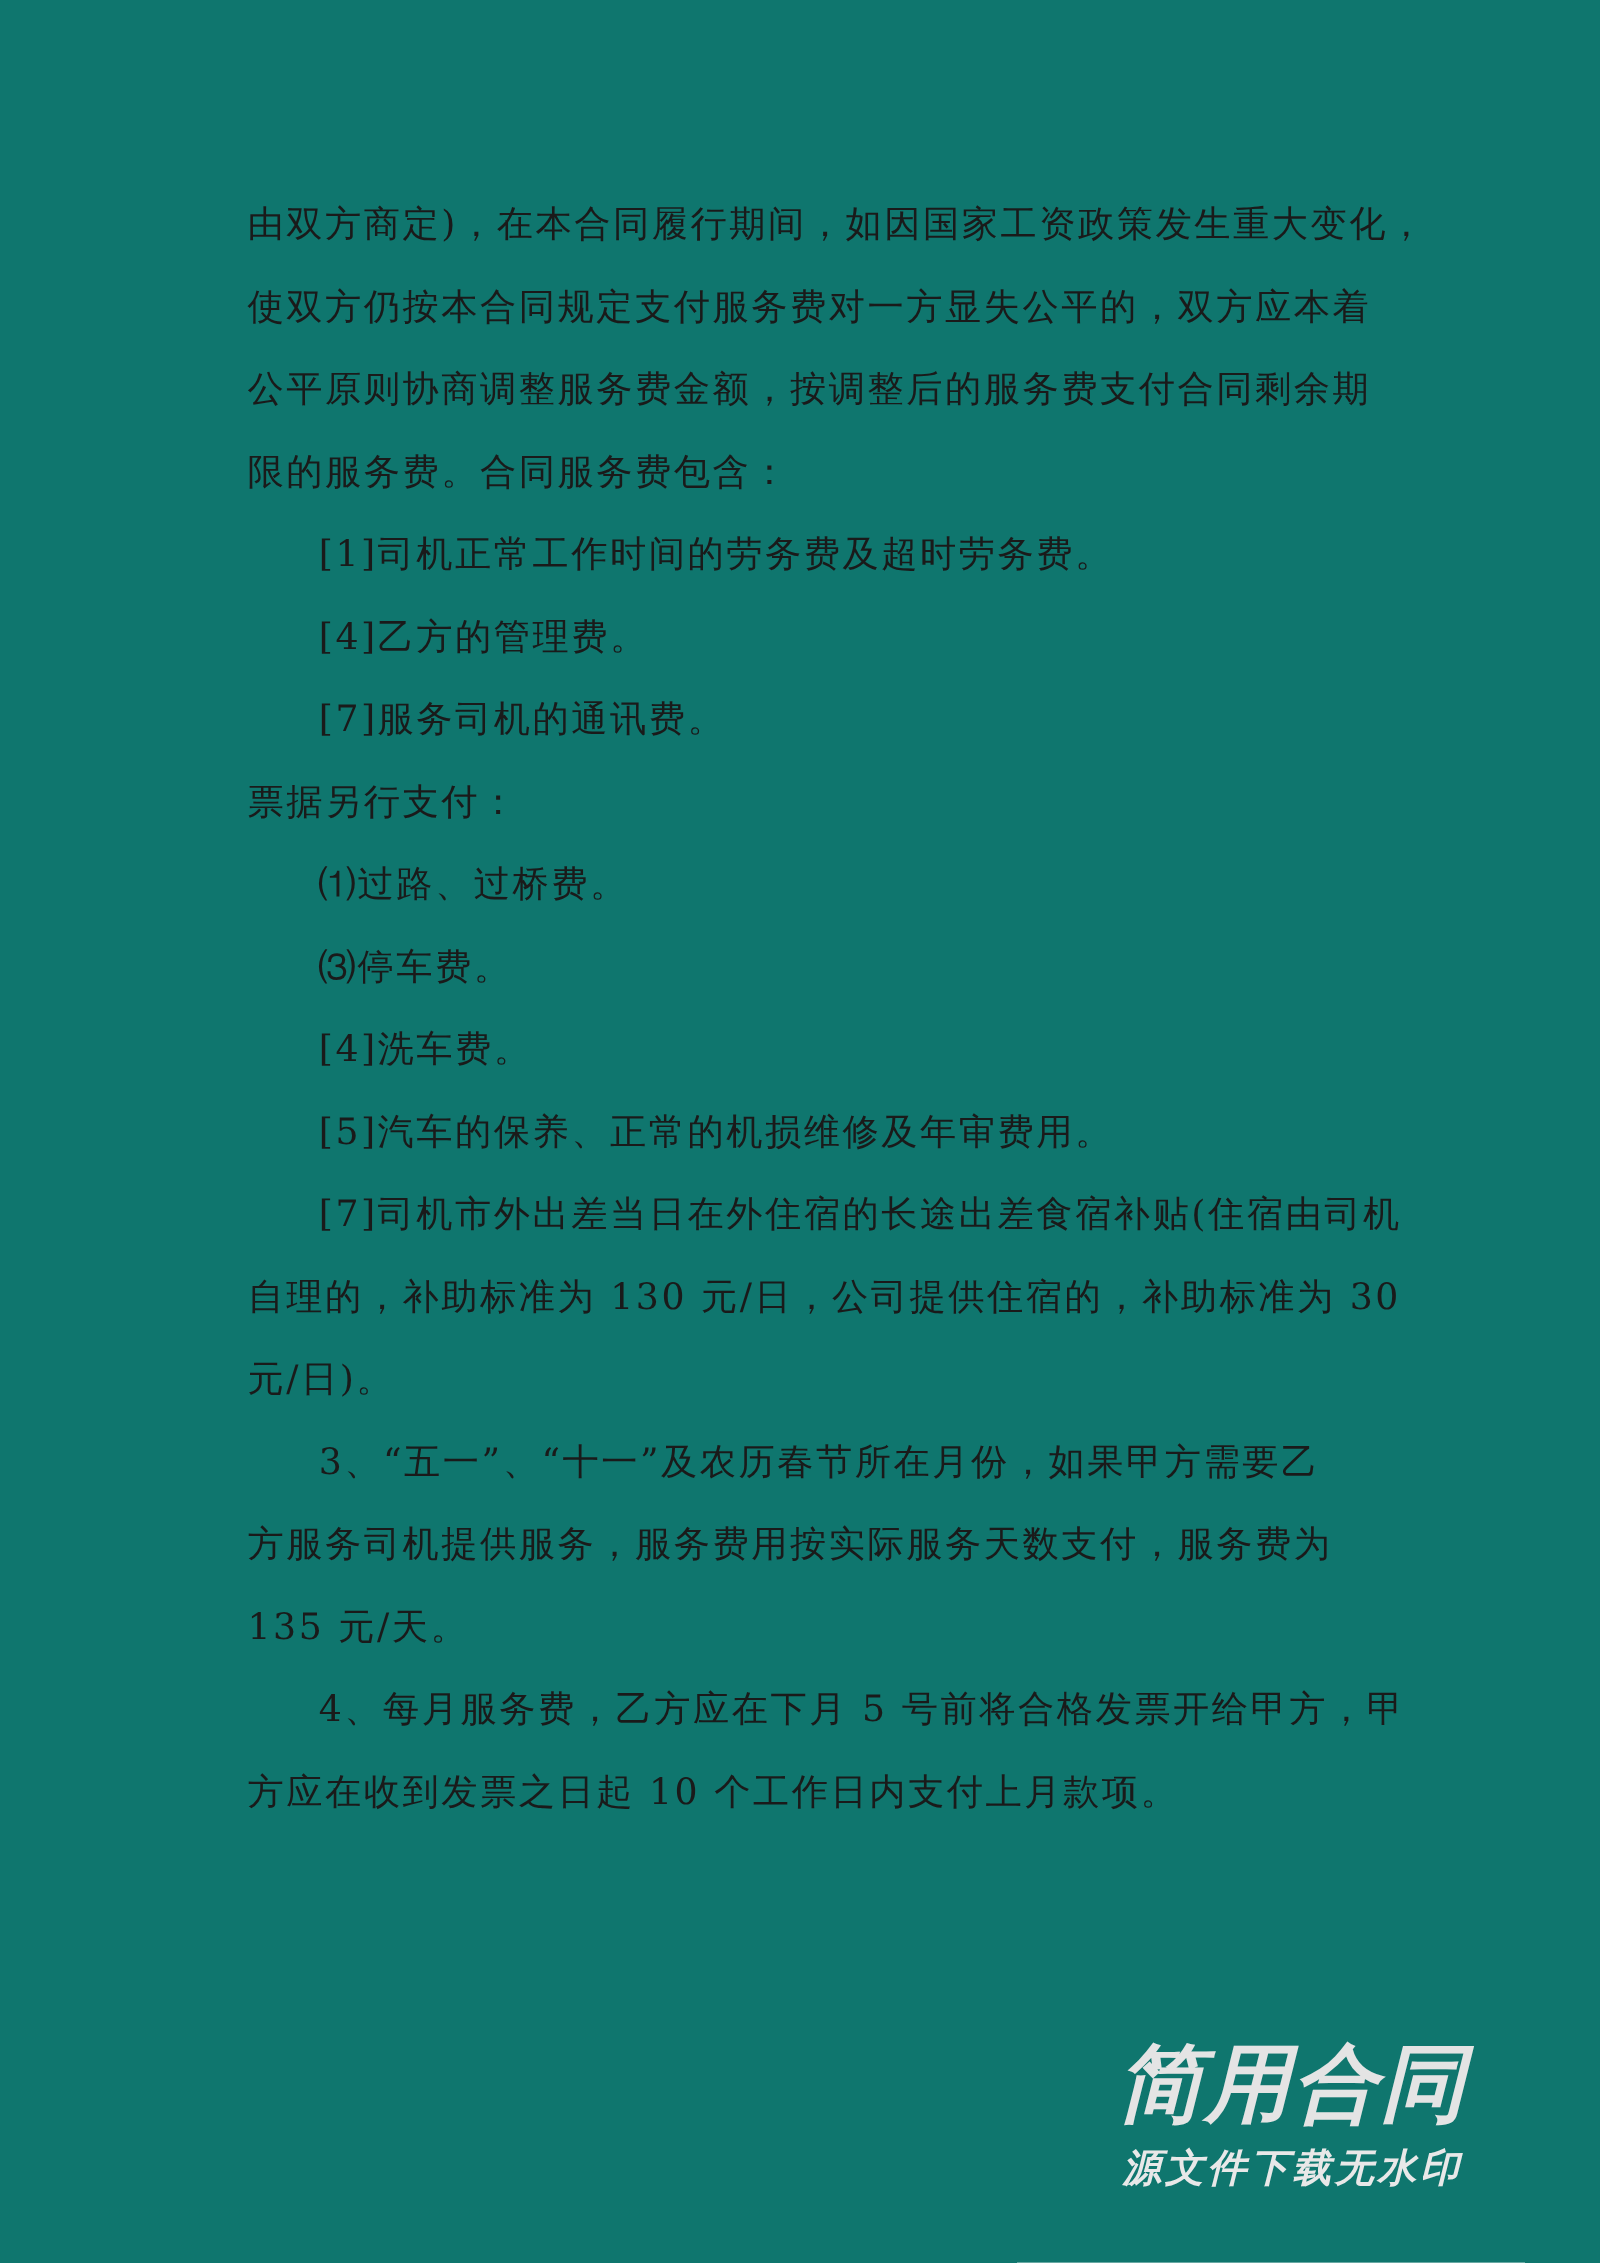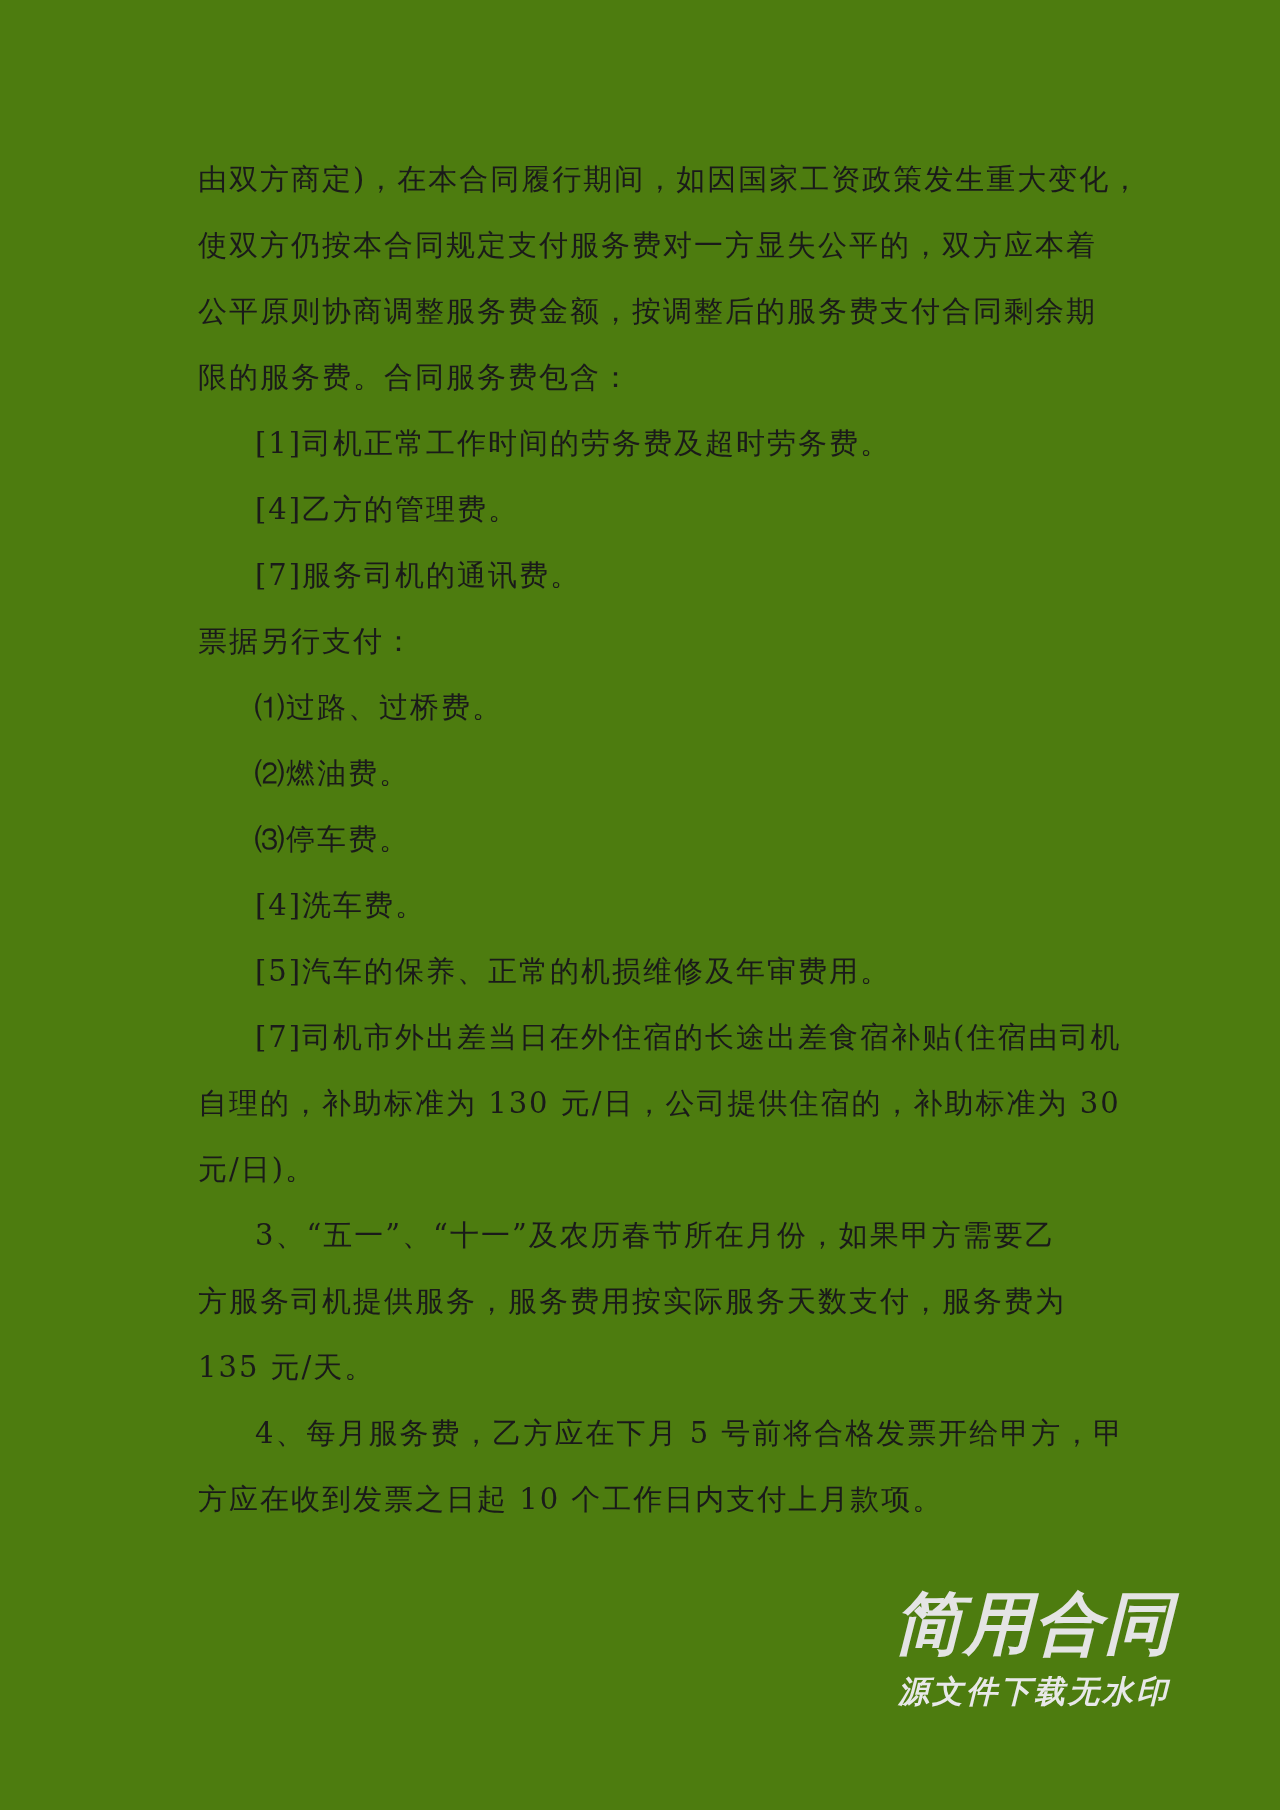--- a/index.html
+++ b/index.html
@@ -1,29 +1,29 @@
 <!DOCTYPE html>
 <html><head>
 <meta charset="utf-8">
 <style>
   html, body { margin: 0; padding: 0; background: #ffffff; }
   body { width: 1280px; height: 1810px; position: relative; overflow: hidden; }
-  .page { position: absolute; left: 0; top: 0; width: 1280px; height: 1810px; background: #4d7c0f; }
+  .page { position: absolute; left: 0; top: 0; width: 1280px; height: 1810px; background: #0f766e; }
   .body-text { position: absolute; left: 198px; top: 146px; width: 920px; margin: 0; padding: 0; }
   .line {
     display: block; height: 66px; line-height: 66px; white-space: nowrap;
     font-family: "DejaVu Serif", "Liberation Serif", serif;
     font-size: 29px; color: #1a1a1a; letter-spacing: 2px;
   }
   .line.indent { padding-left: 57px; }
   .watermark { position: absolute; left: 884px; top: 1588px; width: 300px; text-align: center; pointer-events: none; }
   .wm-main {
     display: block; font-family: "DejaVu Sans", "Liberation Sans", sans-serif;
     font-weight: bold; font-style: italic; font-size: 68px; line-height: 72px;
-    color: #e4e4e4; letter-spacing: 2px; white-space: nowrap;
+    color: #e4e4e4; letter-spacing: 2px; white-space: nowrap; margin-top: 44px;
   }
   .wm-sub {
     display: block; margin-top: 14px; font-family: "DejaVu Sans", "Liberation Sans", sans-serif;
     font-weight: bold; font-style: italic; font-size: 31px; line-height: 34px;
     color: #e8e8e8; letter-spacing: 3px; white-space: nowrap;
   }
 </style>
 </head>
 <body>
 
@@ -31,21 +31,20 @@
   <div class="body-text">
     <span class="line">由双方商定)，在本合同履行期间，如因国家工资政策发生重大变化，</span>
     <span class="line">使双方仍按本合同规定支付服务费对一方显失公平的，双方应本着</span>
     <span class="line">公平原则协商调整服务费金额，按调整后的服务费支付合同剩余期</span>
     <span class="line">限的服务费。合同服务费包含：</span>
     <span class="line indent">[1]司机正常工作时间的劳务费及超时劳务费。</span>
     <span class="line indent">[4]乙方的管理费。</span>
     <span class="line indent">[7]服务司机的通讯费。</span>
     <span class="line">票据另行支付：</span>
     <span class="line indent">⑴过路、过桥费。</span>
-    <span class="line indent">⑵燃油费。</span>
     <span class="line indent">⑶停车费。</span>
     <span class="line indent">[4]洗车费。</span>
     <span class="line indent">[5]汽车的保养、正常的机损维修及年审费用。</span>
     <span class="line indent">[7]司机市外出差当日在外住宿的长途出差食宿补贴(住宿由司机</span>
     <span class="line">自理的，补助标准为 130 元/日，公司提供住宿的，补助标准为 30</span>
     <span class="line">元/日)。</span>
     <span class="line indent">3、“五一”、“十一”及农历春节所在月份，如果甲方需要乙</span>
     <span class="line">方服务司机提供服务，服务费用按实际服务天数支付，服务费为</span>
     <span class="line">135 元/天。</span>
     <span class="line indent">4、每月服务费，乙方应在下月 5 号前将合格发票开给甲方，甲</span>

